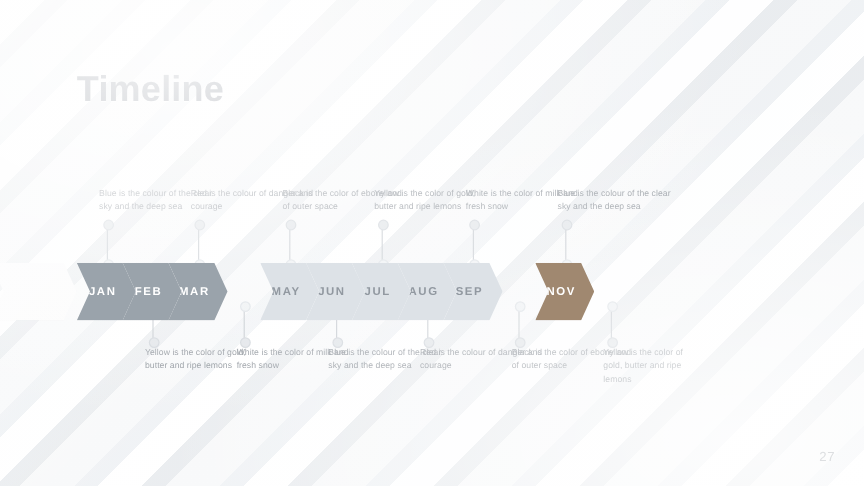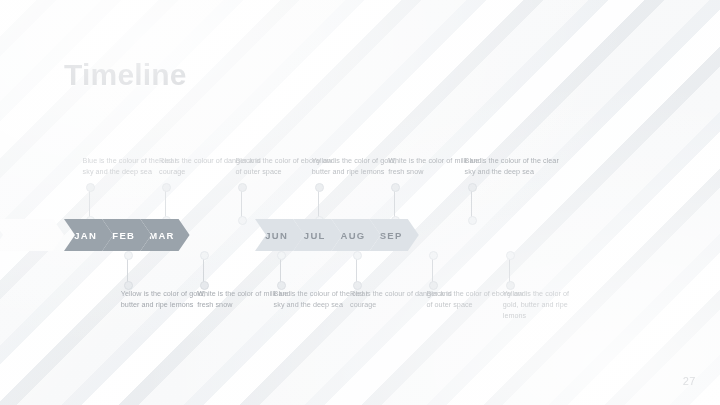--- a/index.html
+++ b/index.html
@@ -40,21 +40,21 @@
     font-size:30px;font-weight:bold;letter-spacing:.2px;
     color:#6d7480;
     text-shadow:0 1px 0 rgba(255,255,255,.9);
   }
 
   
   #timeline{
     position:absolute;left:0;top:219px;height:36px;width:720px;
   }
   .seg{
-    position:absolute;top:0;height:32px;
+    position:absolute;top:0;height:48px;
     display:flex;align-items:center;justify-content:center;
     font-size:9.5px;font-weight:bold;letter-spacing:1.3px;
   }
   .seg .lbl{position:relative;left:-3px;}
 
   
   .conn{position:absolute;width:1px;background:#c3c8ce;}
   .dot{
     position:absolute;width:7px;height:7px;border-radius:50%;
     background:#dfe3e7;border:1px solid #ced3d9;
@@ -91,31 +91,37 @@
       <div class="seg" style="left: -8px; width: 72px; background: rgb(251, 251, 252); clip-path: polygon(0px 0px, calc(100% - 11px) 0px, 100% 50%, calc(100% - 11px) 100%, 0px 100%, 11px 50%); filter: drop-shadow(rgba(120, 128, 136, 0.18) 0px 1px 1px);"></div>
       <div class="seg" style="left: 64px; width: 49.2px; background: rgb(154, 163, 171); clip-path: polygon(0px 0px, calc(100% - 11px) 0px, 100% 50%, calc(100% - 11px) 100%, 0px 100%, 11px 50%); filter: drop-shadow(rgba(120, 128, 136, 0.18) 0px 1px 1px); color: rgb(255, 255, 255); z-index: 40;">
         <span class="lbl">JAN</span>
       </div>
       <div class="seg" style="left: 140.4px; width: 49.2px; background: rgb(154, 163, 171); clip-path: polygon(0px 0px, calc(100% - 11px) 0px, 100% 50%, calc(100% - 11px) 100%, 0px 100%, 11px 50%); filter: drop-shadow(rgba(120, 128, 136, 0.18) 0px 1px 1px); color: rgb(255, 255, 255); z-index: 38;">
         <span class="lbl">MAR</span>
       </div>
       <div class="seg" style="left: 102.2px; width: 49.2px; background: rgb(154, 163, 171); clip-path: polygon(0px 0px, calc(100% - 11px) 0px, 100% 50%, calc(100% - 11px) 100%, 0px 100%, 11px 50%); filter: drop-shadow(rgba(120, 128, 136, 0.18) 0px 1px 1px); color: rgb(255, 255, 255); z-index: 39;">
         <span class="lbl">FEB</span>
       </div>
+      <div class="seg" style="left: 216.8px; width: 49.2px; background: rgb(221, 226, 231); clip-path: polygon(0px 0px, calc(100% - 11px) 0px, 100% 50%, calc(100% - 11px) 100%, 0px 100%, 11px 50%); color: rgb(145, 152, 160); z-index: 36;">
+        <span class="lbl">MAY</span>
+      </div>
       <div class="seg" style="left: 255px; width: 49.2px; background: rgb(221, 226, 231); clip-path: polygon(0px 0px, calc(100% - 11px) 0px, 100% 50%, calc(100% - 11px) 100%, 0px 100%, 11px 50%); color: rgb(145, 152, 160); z-index: 35;">
         <span class="lbl">JUN</span>
       </div>
       <div class="seg" style="left: 293.2px; width: 49.2px; background: rgb(221, 226, 231); clip-path: polygon(0px 0px, calc(100% - 11px) 0px, 100% 50%, calc(100% - 11px) 100%, 0px 100%, 11px 50%); color: rgb(145, 152, 160); z-index: 34;">
         <span class="lbl">JUL</span>
       </div>
       <div class="seg" style="left: 331.4px; width: 49.2px; background: rgb(221, 226, 231); clip-path: polygon(0px 0px, calc(100% - 11px) 0px, 100% 50%, calc(100% - 11px) 100%, 0px 100%, 11px 50%); color: rgb(145, 152, 160); z-index: 33;">
         <span class="lbl">AUG</span>
       </div>
       <div class="seg" style="left: 369.6px; width: 49.2px; background: rgb(221, 226, 231); clip-path: polygon(0px 0px, calc(100% - 11px) 0px, 100% 50%, calc(100% - 11px) 100%, 0px 100%, 11px 50%); color: rgb(145, 152, 160); z-index: 32;">
         <span class="lbl">SEP</span>
+      </div>
+      <div class="seg" style="left: 446px; width: 49.2px; background: rgb(160, 136, 112); clip-path: polygon(0px 0px, calc(100% - 11px) 0px, 100% 50%, calc(100% - 11px) 100%, 0px 100%, 11px 50%); filter: drop-shadow(rgba(120, 128, 136, 0.18) 0px 1px 1px); color: rgb(255, 255, 255); z-index: 30;">
+        <span class="lbl">NOV</span>
       </div>
     </div>
 
   <div id="pageno">27</div>
 <div class="conn" style="left: 88.6px; top: 186px; height: 31px;"></div>
     <div class="dot" style="left: 88.6px; top: 183px;"></div>
     <div class="dot light" style="left: 88.6px; top: 216px;"></div>
     <div class="note top" style="left: 82.6px; top: 155px; width: 104px;">Blue is the colour of the clear sky and the deep sea</div>
     <div class="conn" style="left: 165px; top: 186px; height: 31px;"></div>
     <div class="dot" style="left: 165px; top: 183px;"></div>

